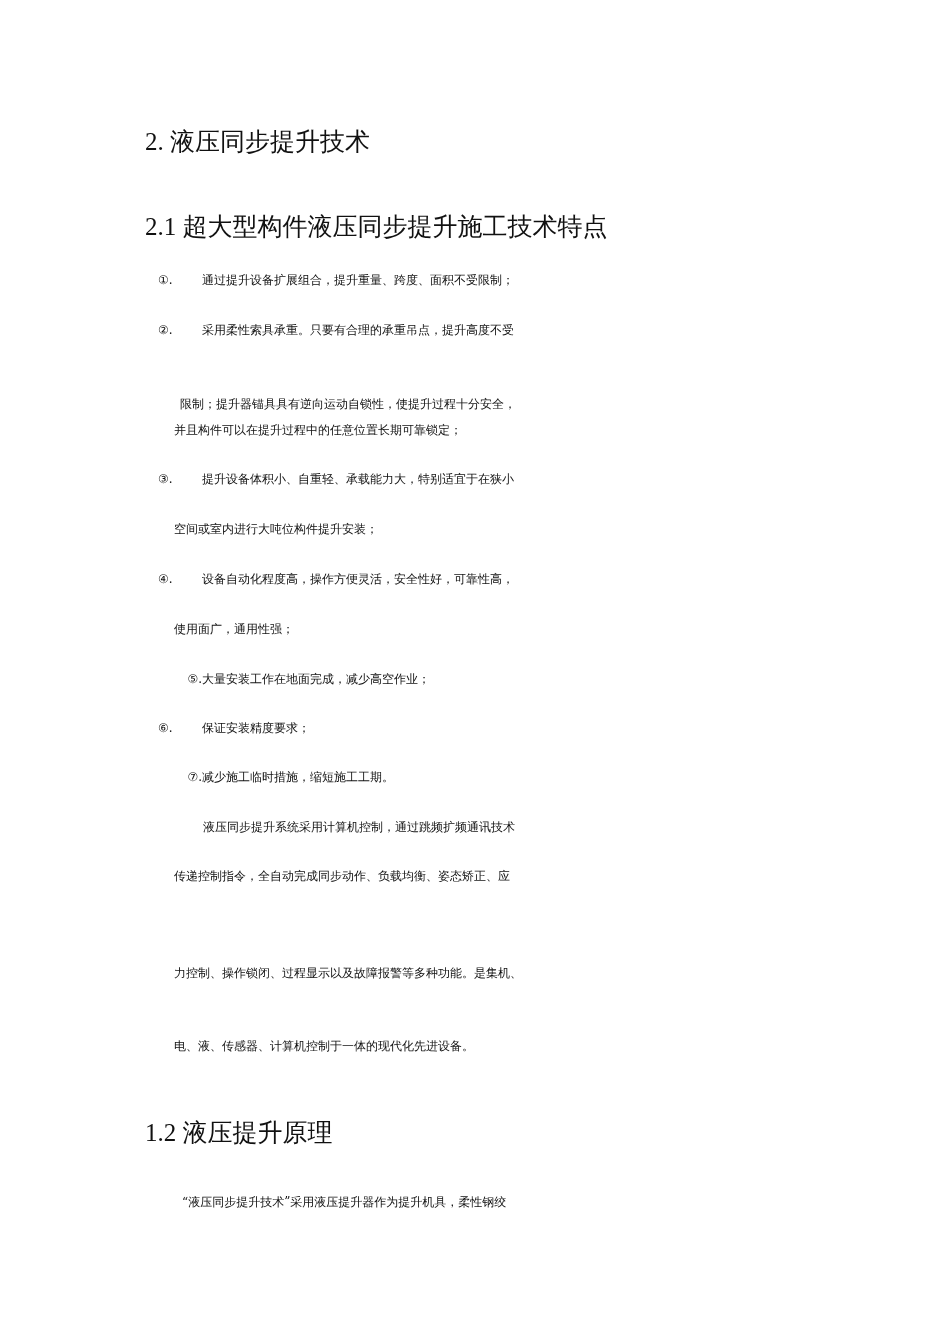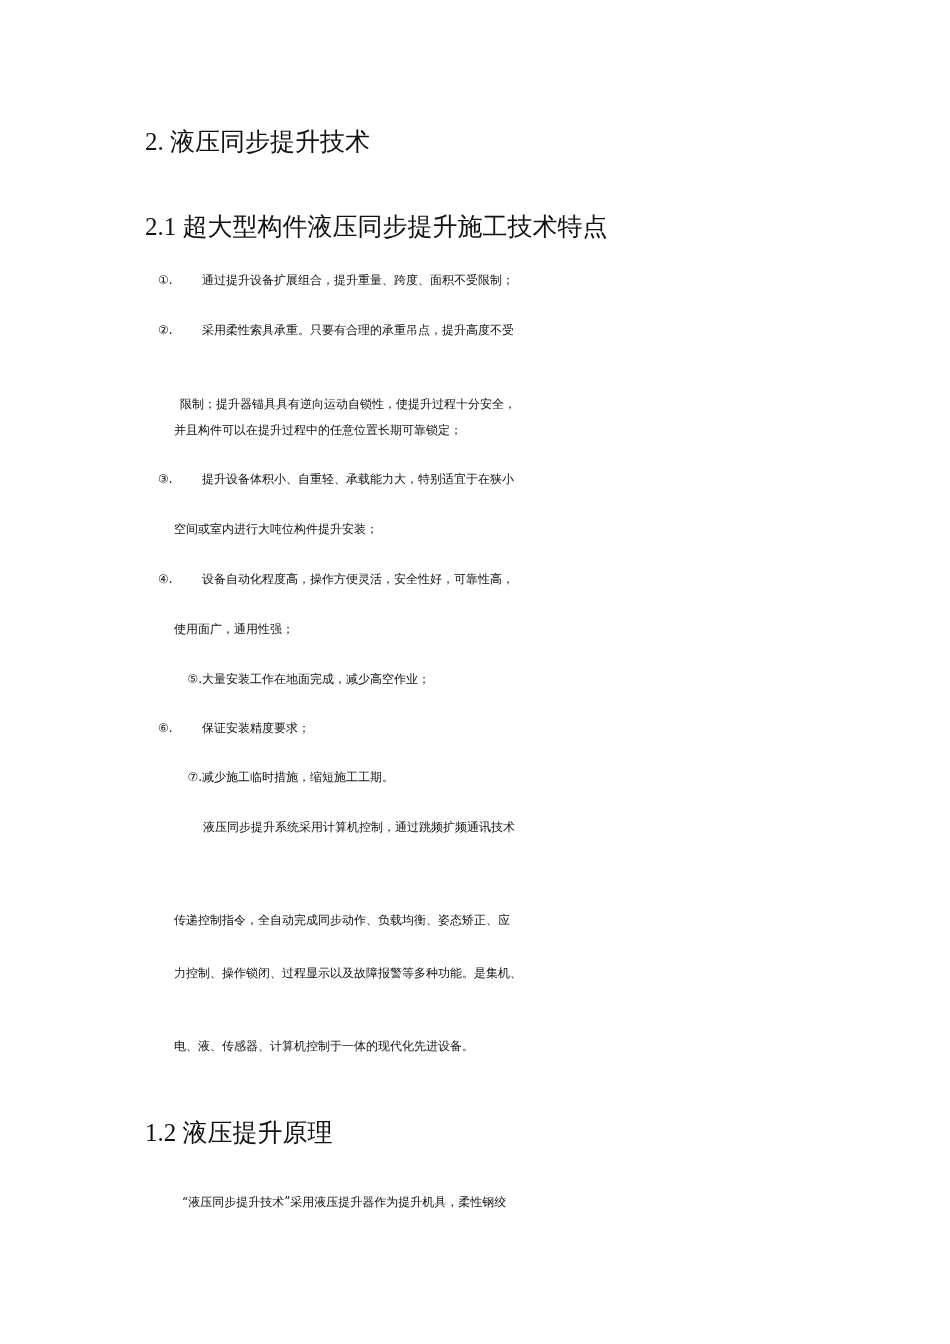--- a/index.html
+++ b/index.html
@@ -29,21 +29,21 @@
     <div class="line" style="left:158px; top:567px;"><span class="num">④.</span><span>设备自动化程度高，操作方便灵活，安全性好，可靠性高，</span></div>
     <div class="line" style="left:174px; top:617px;">使用面广，通用性强；</div>
 
     <div class="line" style="left:158px; top:667px;text-align:right;"><span class="num">⑤.</span><span>大量安装工作在地面完成，减少高空作业；</span></div>
     <div class="line" style="left:158px; top:716px;"><span class="num">⑥.</span><span>保证安装精度要求；</span></div>
     <div class="line" style="left:158px; top:765px;text-align:right;"><span class="num">⑦.</span><span>减少施工临时措施，缩短施工工期。</span></div>
   </div>
 
   <div>
     <div class="line" style="left:203px; top:815px;">液压同步提升系统采用计算机控制，通过跳频扩频通讯技术</div>
-    <div class="line" style="left:174px; top:908px;">传递控制指令，全自动完成同步动作、负载均衡、姿态矫正、应</div>
+    <div class="line" style="left:174px; top:864px;">传递控制指令，全自动完成同步动作、负载均衡、姿态矫正、应</div>
     <div class="line" style="left:174px; top:961px;">力控制、操作锁闭、过程显示以及故障报警等多种功能。是集机、</div>
     <div class="line" style="left:174px; top:1034px;">电、液、传感器、计算机控制于一体的现代化先进设备。</div>
   </div>
 
   <div class="line head" style="left:145px; top:1121px;">1.2 液压提升原理</div>
 
   <div>
     <div class="line" style="left:182px; top:1190px;">“液压同步提升技术”采用液压提升器作为提升机具，柔性钢绞</div>
   </div>
 </div>

